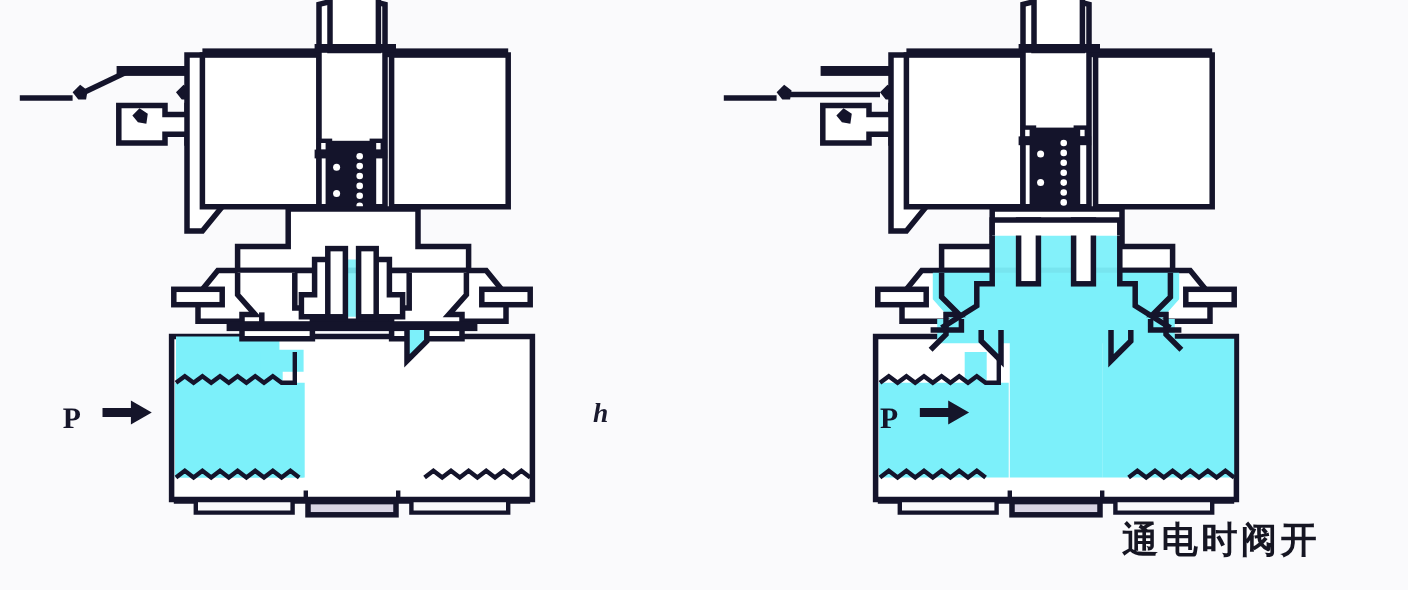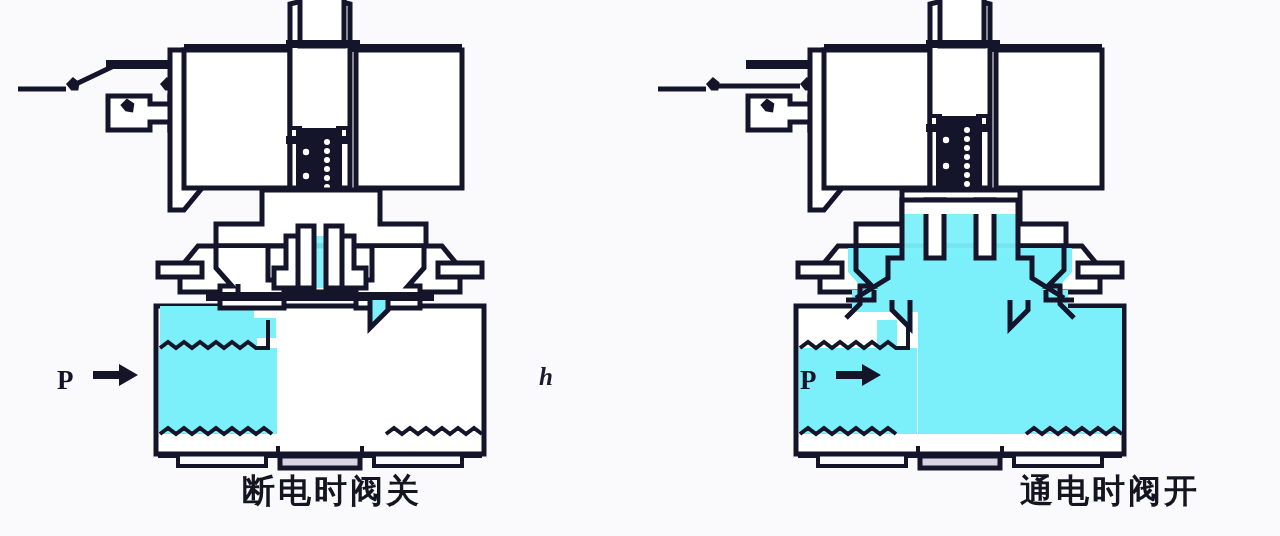--- a/index.html
+++ b/index.html
@@ -184,21 +184,20 @@
 
     <div class="pressure-label" id="pressure-left">
       <span>P</span>
       <span style="display:inline-block;margin-left:14px;vertical-align:2px;">
         <svg width="46" height="24" viewBox="0 0 46 24">
           <path d="M0,8 L26,8 L26,1 L45,12 L26,23 L26,16 L0,16 Z" fill="#15152a"></path>
         </svg>
       </span>
     </div>
 
-    <div class="caption" id="caption-left">断电时阀关</div>
   </div>
 
   <div class="panel" id="panel-right">
     <svg class="svg-layer" viewBox="0 0 640 536" preserveAspectRatio="none">
       <g fill="none" stroke="#14142b" stroke-width="5" stroke-linejoin="miter" stroke-linecap="butt">
 
         <g stroke-width="5">
           <line x1="18" y1="89" x2="66" y2="89"></line>
           <path d="M72,89 l-4,-5 l5,-5 l5,4 l-1,6 z" fill="#14142b" stroke="#14142b" stroke-width="3"></path>
           <line x1="76" y1="86" x2="160" y2="86"></line>

